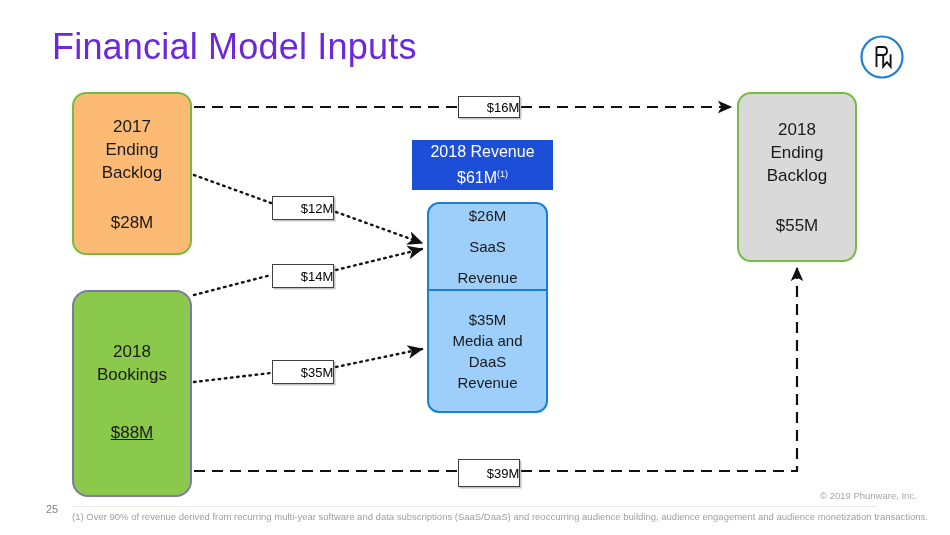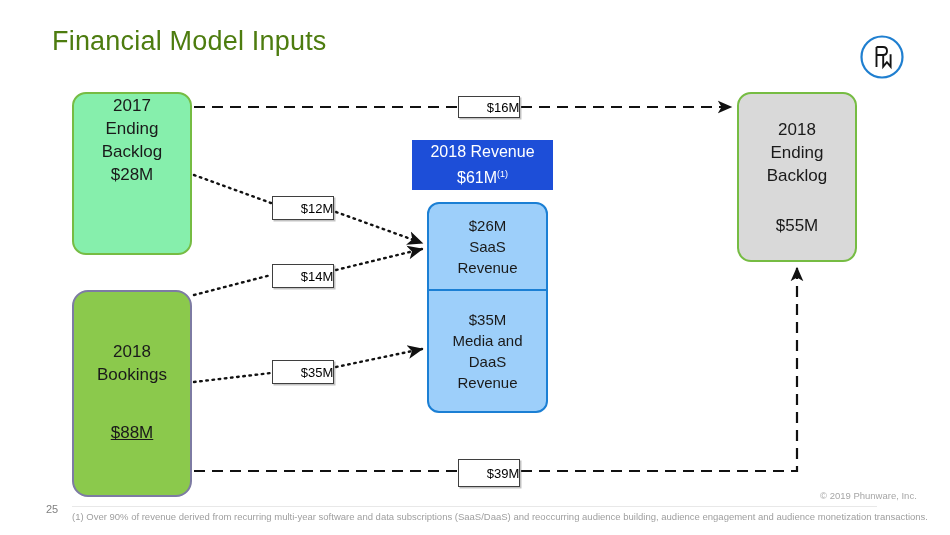--- a/index.html
+++ b/index.html
@@ -16,22 +16,22 @@
     height: 535px;
     background: #ffffff;
     overflow: hidden;
   }
 
   
   #page-title {
     position: absolute;
     left: 52px;
     top: 26px;
-    font-size: 27px;
-    color: #4d7c0f;
+    font-size: 36px;
+    color: #6d28d9;
     letter-spacing: 0.2px;
     white-space: nowrap;
   }
 
   
   #logo {
     position: absolute;
     left: 859px;
     top: 34px;
     width: 46px;
@@ -55,27 +55,27 @@
   .node .amount {
     font-size: 17px;
     line-height: 23px;
   }
 
   #node-backlog-2017 {
     left: 72px;
     top: 92px;
     width: 120px;
     height: 163px;
-    background: #86efac;
+    background: #fdba74;
     border: 2.5px solid #76bc43;
     border-radius: 14px;
-    padding-top: 0;
+    padding-top: 21px;
     justify-content: flex-start;
   }
-  #node-backlog-2017 .amount { }
+  #node-backlog-2017 .amount { margin-top: 27px; }
 
   #node-bookings-2018 {
     left: 72px;
     top: 290px;
     width: 120px;
     height: 207px;
     background: #8bc94c;
     border: 2.5px solid #7d7ba3;
     border-radius: 16px;
     padding-top: 48px;
@@ -119,20 +119,21 @@
   #node-saas {
     left: 427px;
     top: 202px;
     width: 121px;
     height: 88px;
     background: #9dcffa;
     border: 2px solid #1b7fd4;
     border-radius: 12px 12px 0 0;
     border-bottom-width: 1px;
     justify-content: center;
+    gap: 10px;
   }
   #node-media-daas {
     left: 427px;
     top: 290px;
     width: 121px;
     height: 123px;
     background: #9dcffa;
     border: 2px solid #1b7fd4;
     border-radius: 0 0 12px 12px;
     border-top-width: 1px;

